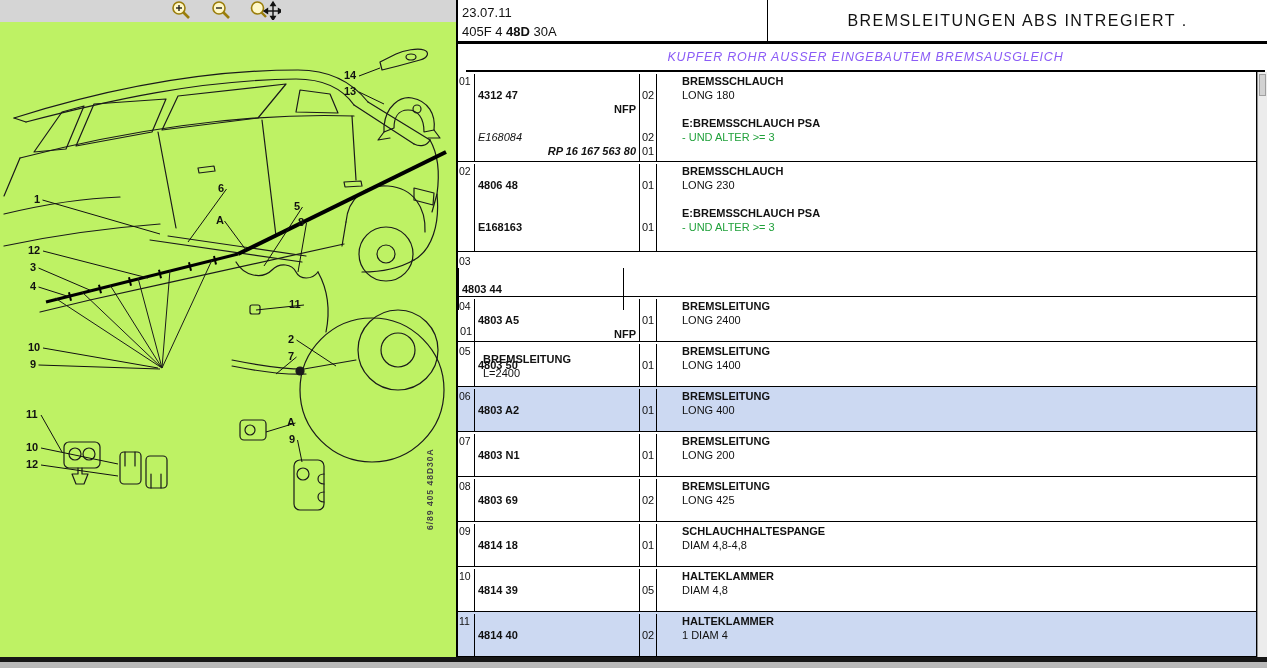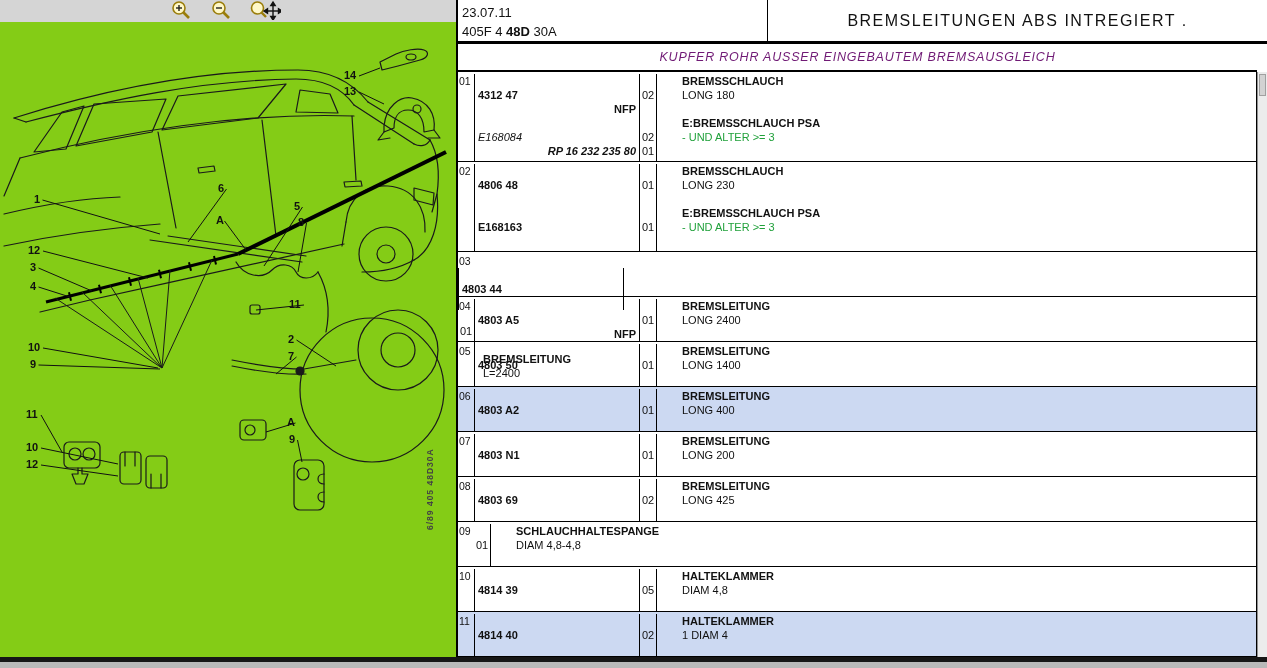--- a/index.html
+++ b/index.html
@@ -1,19 +1,19 @@
 <!DOCTYPE html>
 <html><head>
 <meta charset="utf-8">
 <style>
   html,body{margin:0;padding:0;background:#888;}
   .screen{position:relative;width:1267px;height:668px;background:#fff;overflow:hidden;
           font-family:"Liberation Sans",sans-serif;color:#111;}
   
-  .left-panel{position:absolute;left:0;top:0;width:456px;height:657px;border-right:2px solid #000;background:#84cc16;box-sizing:content-box;}
+  .left-panel{position:absolute;left:0;top:0;width:456px;height:657px;border-right:2px solid #000;background:#bef264;box-sizing:content-box;}
   .toolbar{height:22px;background:#d5d5d5;display:flex;align-items:center;padding-left:168px;gap:14px;}
   .tb-btn{width:26px;height:20px;display:flex;align-items:center;justify-content:center;background:transparent;border:none;padding:0;cursor:pointer;}
   .diagram{position:absolute;left:0;top:22px;width:456px;height:635px;}
   
   .right-panel{position:absolute;left:458px;top:0;width:809px;height:657px;background:#fff;}
   .header-row{height:41px;border-bottom:3px solid #000;display:flex;justify-content:center;}
   .header-left{width:310px;border-right:1px solid #000;box-sizing:border-box;padding:3px 0 0 4px;font-size:13px;line-height:19px;}
   .header-title{flex:1;display:flex;align-items:center;justify-content:center;font-size:16px;letter-spacing:1.5px;}
   .subtitle{width:799px;height:26px;border-bottom:2px solid #000;box-sizing:content-box;display:flex;align-items:center;justify-content:center;
             font-size:12.5px;font-style:italic;letter-spacing:0.8px;}
@@ -234,33 +234,33 @@
   </div>
 
   <div class="right-panel">
     <div class="header-row">
       <div class="header-left">
         <div>23.07.11</div>
         <div><span>405F 4 </span><b>48D</b><span> 30A</span></div>
       </div>
       <div class="header-title">BREMSLEITUNGEN ABS INTREGIERT .</div>
     </div>
-    <div class="subtitle" style="color: #701a75;">KUPFER ROHR AUSSER EINGEBAUTEM BREMSAUSGLEICH</div>
+    <div class="subtitle" style="color: #8b5cf6; margin-left: 8px;">KUPFER ROHR AUSSER EINGEBAUTEM BREMSAUSGLEICH</div>
     <div class="table">
         <div class="prow" style="height: 90px;">
           <div class="cidx">
             <div class="ln">01</div>
           </div>
           <div class="cpart">
             <div class="ln"></div>
             <div class="ln b">4312 47</div>
             <div class="ln b" style="text-align: right;">NFP</div>
             <div class="ln"></div>
             <div class="ln i">E168084</div>
-            <div class="ln b i" style="text-align: right;">RP 16 232 235 80</div>
+            <div class="ln b i" style="text-align: right;">RP 16 167 563 80</div>
           </div>
           <div class="cqty">
             <div class="ln"></div>
             <div class="ln">02</div>
             <div class="ln"></div>
             <div class="ln"></div>
             <div class="ln">02</div>
             <div class="ln">01</div>
           </div>
           <div class="cdesc">
@@ -417,20 +417,25 @@
           </div>
           <div class="cdesc">
             <div class="ln b">BREMSLEITUNG</div>
             <div class="ln">LONG 425</div>
             <div class="ln"></div>
           </div>
         </div>
         <div class="prow" style="height: 45px;">
           <div class="cidx">
             <div class="ln">09</div>
+          </div>
+          <div class="cpart">
+            <div class="ln"></div>
+            <div class="ln b">4814 18</div>
+            <div class="ln"></div>
           </div>
           <div class="cqty">
             <div class="ln"></div>
             <div class="ln">01</div>
             <div class="ln"></div>
           </div>
           <div class="cdesc">
             <div class="ln b">SCHLAUCHHALTESPANGE</div>
             <div class="ln">DIAM 4,8-4,8</div>
             <div class="ln"></div>

